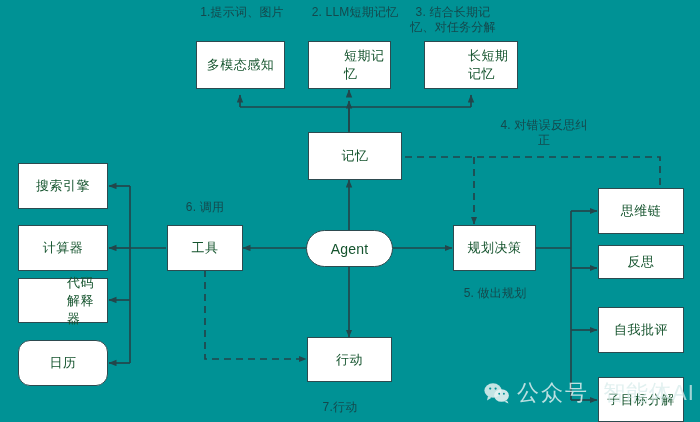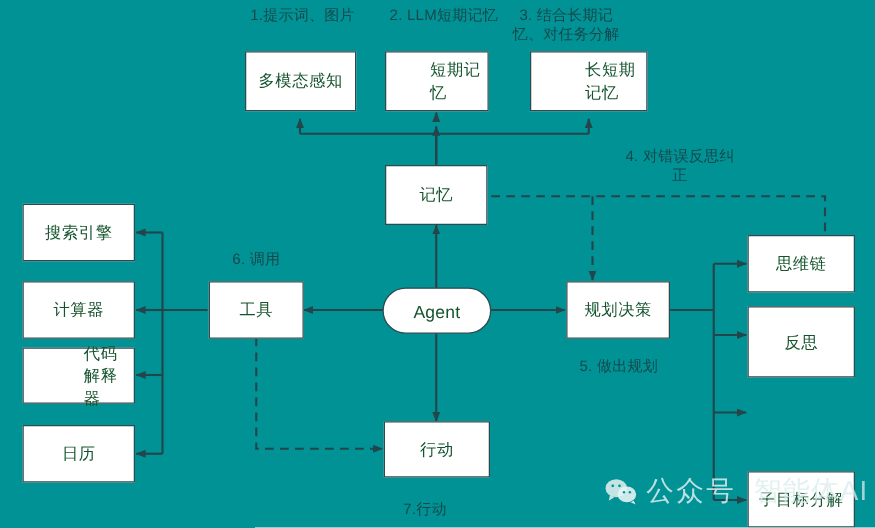--- a/index.html
+++ b/index.html
@@ -132,55 +132,58 @@
   <div class="node" style="left:196px; top:41px; width:89px; height:48px;">
     <span>多模态感知</span>
   </div>
   <div class="node" style="left:308px; top:41px; width:83px; height:48px;padding-left:35px;">
     <span>短期记忆</span>
   </div>
   <div class="node" style="left:424px; top:41px; width:94px; height:48px;padding-left:43px;">
     <span>长短期记忆</span>
   </div>
 
-  <div class="node" style="left:308px; top:132px; width:82px; height:48px;">
+  <div class="node" style="left:308px; top:132px; width:94px; height:48px;">
     <span>记忆</span>
   </div>
 
   <div class="node" style="left:18px; top:163px; width:90px; height:46px;">
     <span>搜索引擎</span>
   </div>
   <div class="node" style="left:18px; top:225px; width:90px; height:46px;">
     <span>计算器</span>
   </div>
   <div class="node" style="left:18px; top:278px; width:90px; height:45px;padding-left:48px;">
     <span>代码解释器</span>
   </div>
-  <div class="node" style="left:18px; top:340px; width:90px; height:46px;">
+  <div class="node" style="left:18px; top:340px; width:90px; height:46px;border-radius:12px;">
     <span>日历</span>
   </div>
 
   <div class="node" style="left:167px; top:225px; width:76px; height:46px;">
     <span>工具</span>
   </div>
   <div class="node rounded" style="left:306px; top:230px; width:87px; height:37px;">
     <span>Agent</span>
   </div>
   <div class="node" style="left:453px; top:225px; width:83px; height:46px;">
     <span>规划决策</span>
   </div>
   <div class="node" style="left:307px; top:337px; width:85px; height:45px;">
     <span>行动</span>
   </div>
 
   <div class="node" style="left:598px; top:188px; width:86px; height:46px;">
     <span>思维链</span>
   </div>
-  <div class="node" style="left:598px; top:245px; width:86px; height:57px;">
+  <div class="node" style="left:598px; top:245px; width:86px; height:34px;">
     <span>反思</span>
+  </div>
+  <div class="node" style="left:598px; top:307px; width:86px; height:46px;">
+    <span>自我批评</span>
   </div>
   <div class="node" style="left:598px; top:377px; width:86px; height:45px;">
     <span>子目标分解</span>
   </div>
 
   <div class="step-label" style="left:172px; top:5px; width:140px;">1.提示词、图片</div>
   <div class="step-label" style="left:285px; top:5px; width:140px;">2. LLM短期记忆</div>
   <div class="step-label" style="left:388px; top:5px; width:130px;">3. 结合长期记
 忆、对任务分解</div>
   <div class="step-label" style="left:484px; top:118px; width:120px;">4. 对错误反思纠

